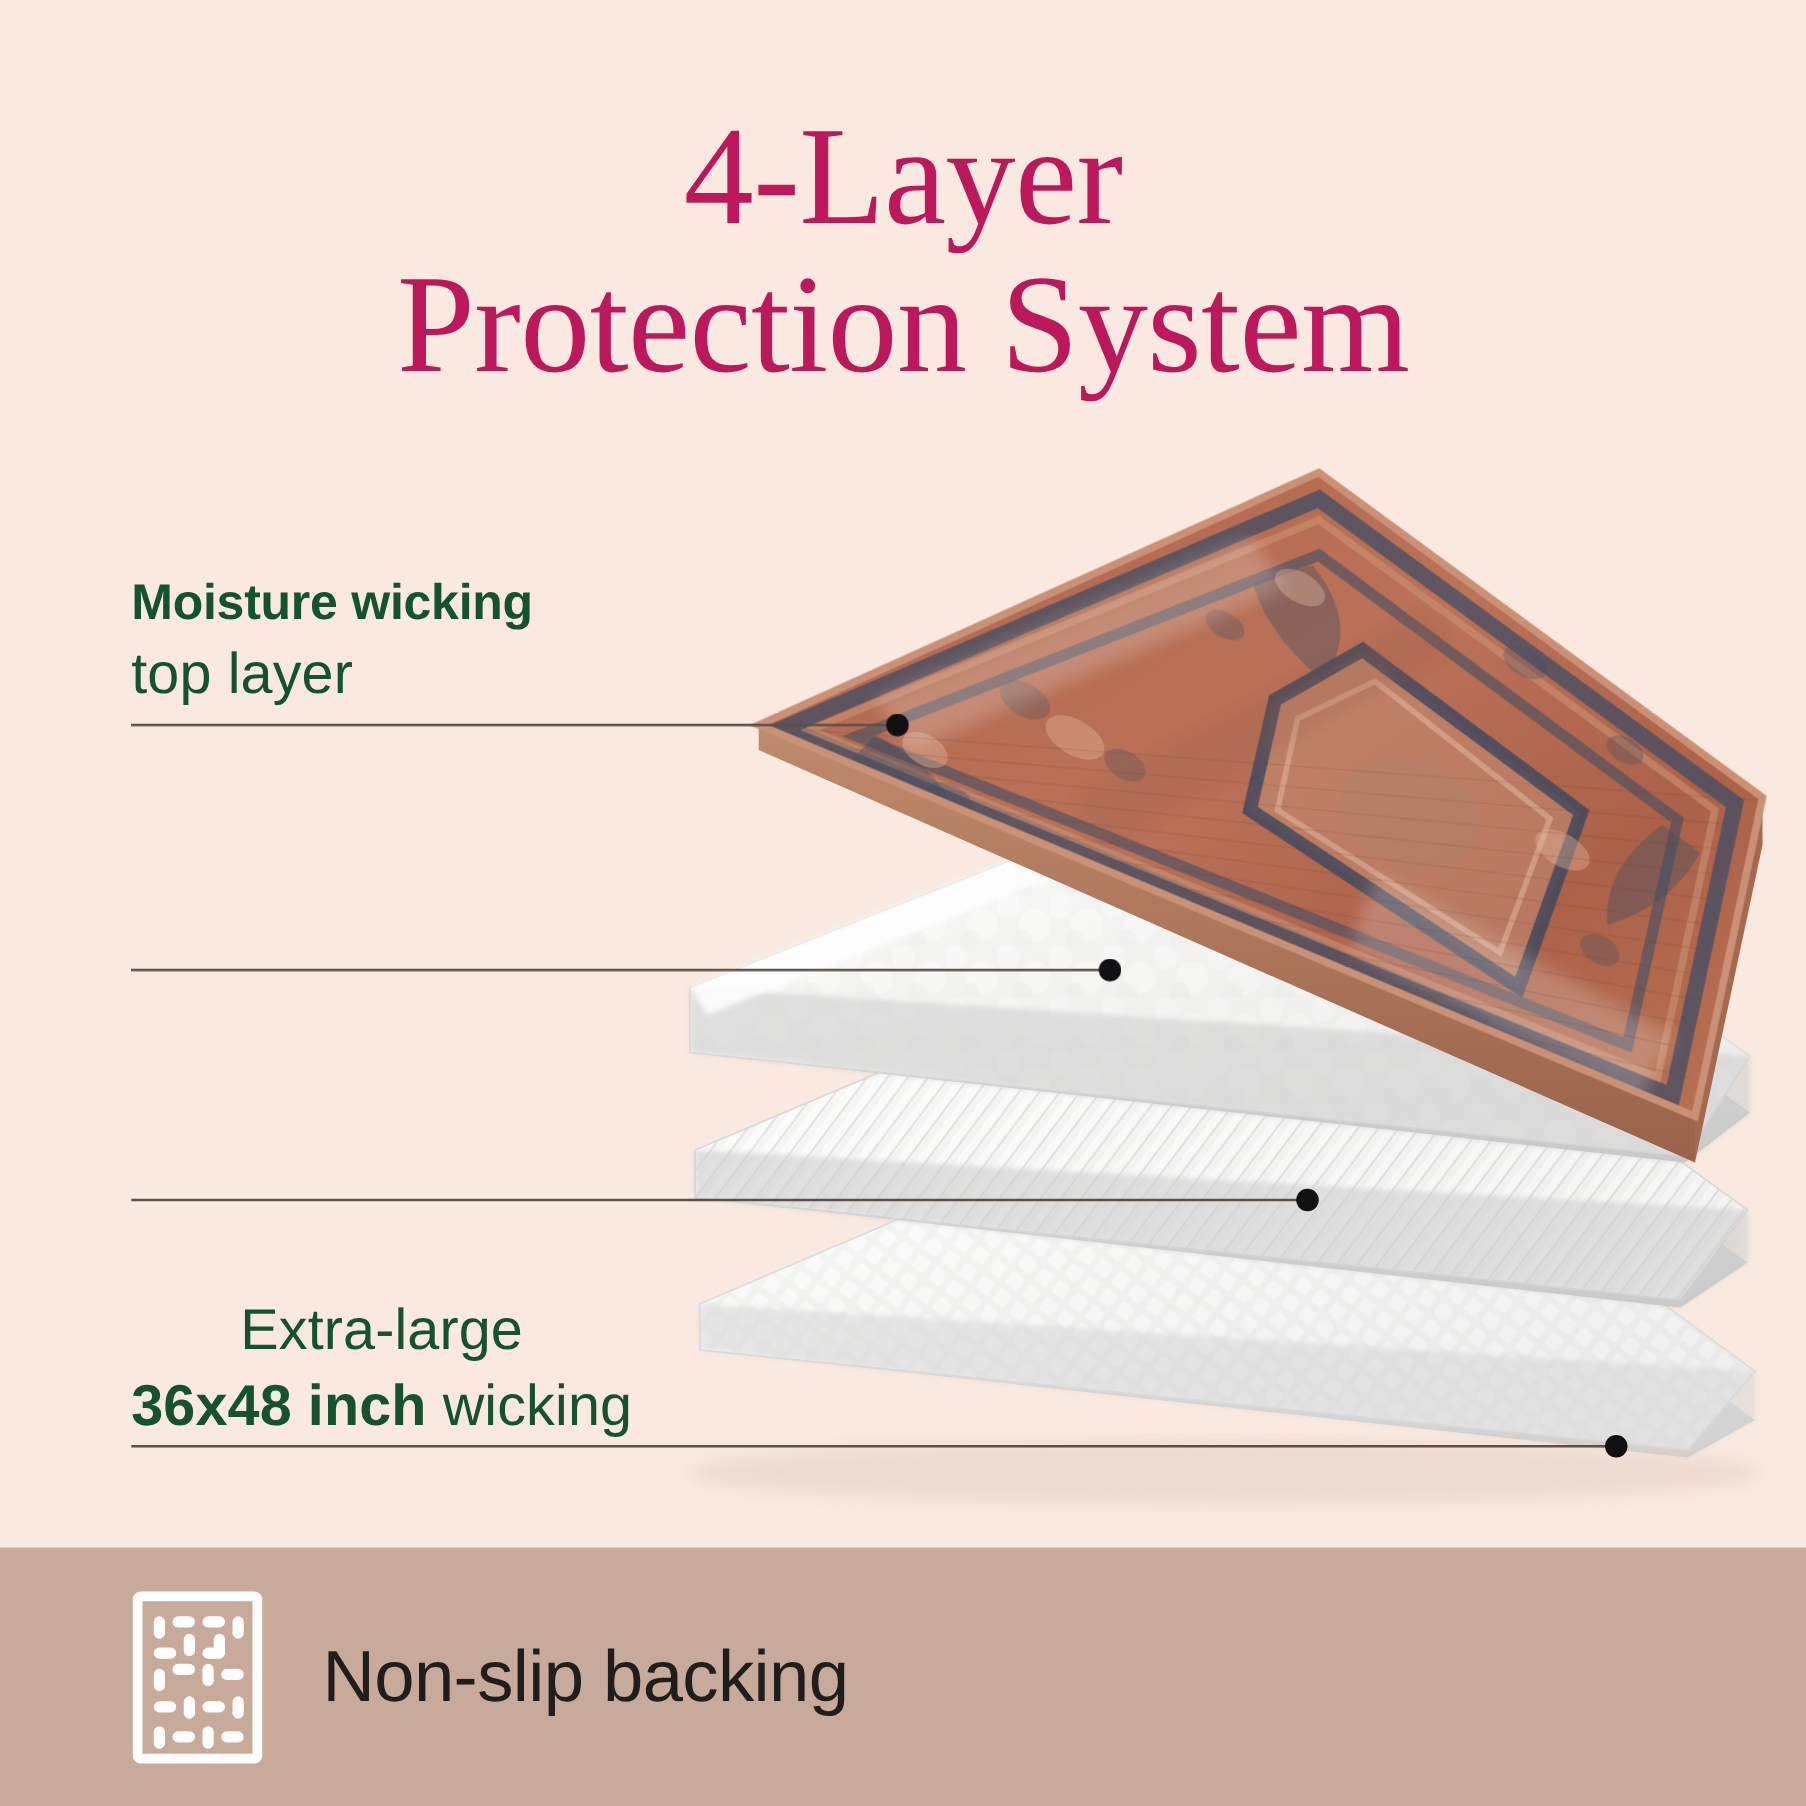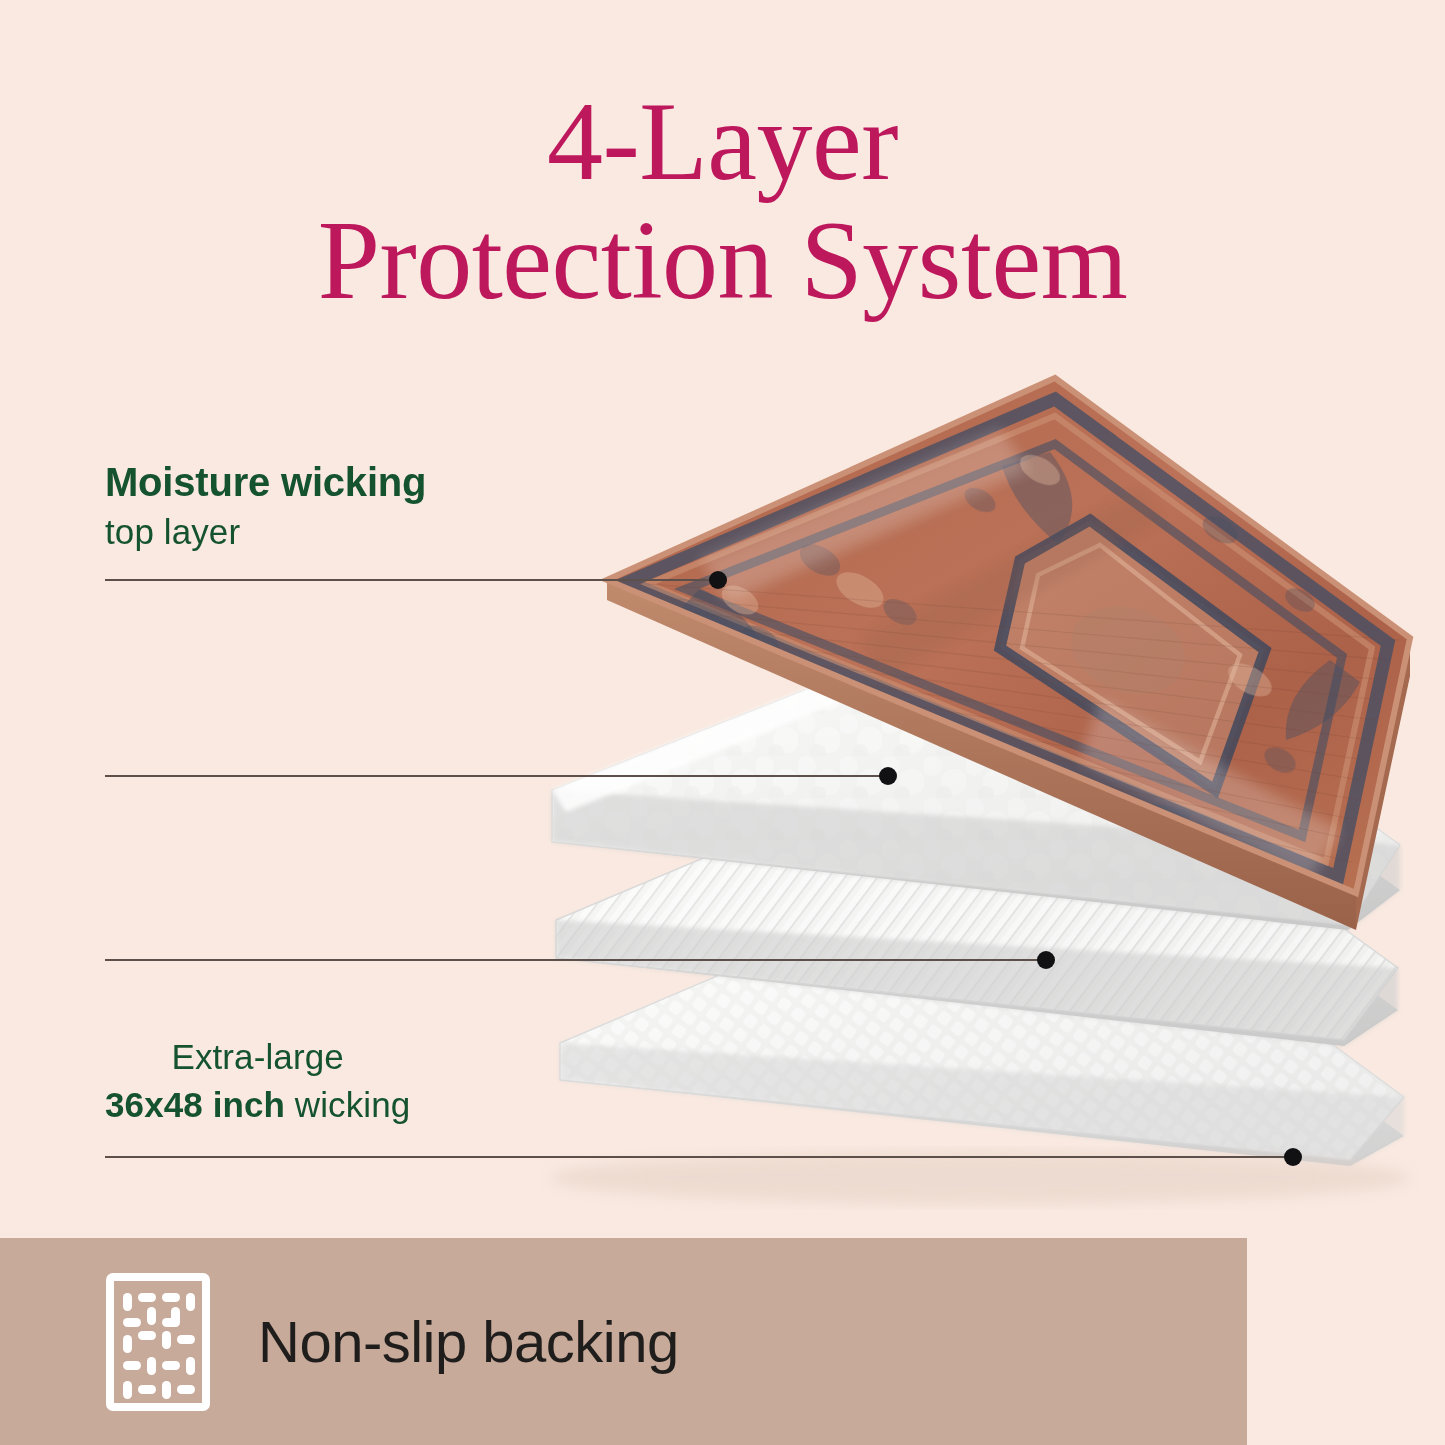--- a/index.html
+++ b/index.html
@@ -50,21 +50,21 @@
   .label .lead{
     display:block;
     font-size:40px;
     font-weight:700;
     letter-spacing:-0.2px;
     line-height:1.12;
     white-space:nowrap;
   }
   .label .sub{
     display:block;
-    font-size:35px;
+    font-size:46px;
     font-weight:300;
     letter-spacing:0.1px;
     line-height:1.2;
     margin-top:6px;
     white-space:nowrap;
   }
   .label .sub .strong{font-weight:700;}
   .label .sub .light{font-weight:300;}
 
   .label.l1{top:460px;}
@@ -88,21 +88,21 @@
   }
   .leader.ld1{top:579px;width:613px;}
   .leader.ld2{top:775px;width:783px;}
   .leader.ld3{top:959px;width:941px;}
   .leader.ld4{top:1156px;width:1188px;}
 
   
   .bottom-bar{
     position:absolute;
     left:0;top:1238px;
-    width:1247px;height:207px;
+    width:1445px;height:207px;
     background:#c8aa9b;
     display:flex;align-items:center;
   }
   .bar-icon{
     margin-left:106px;
     width:104px;height:138px;
     flex:0 0 auto;
   }
   .bar-text{
     margin-left:48px;

